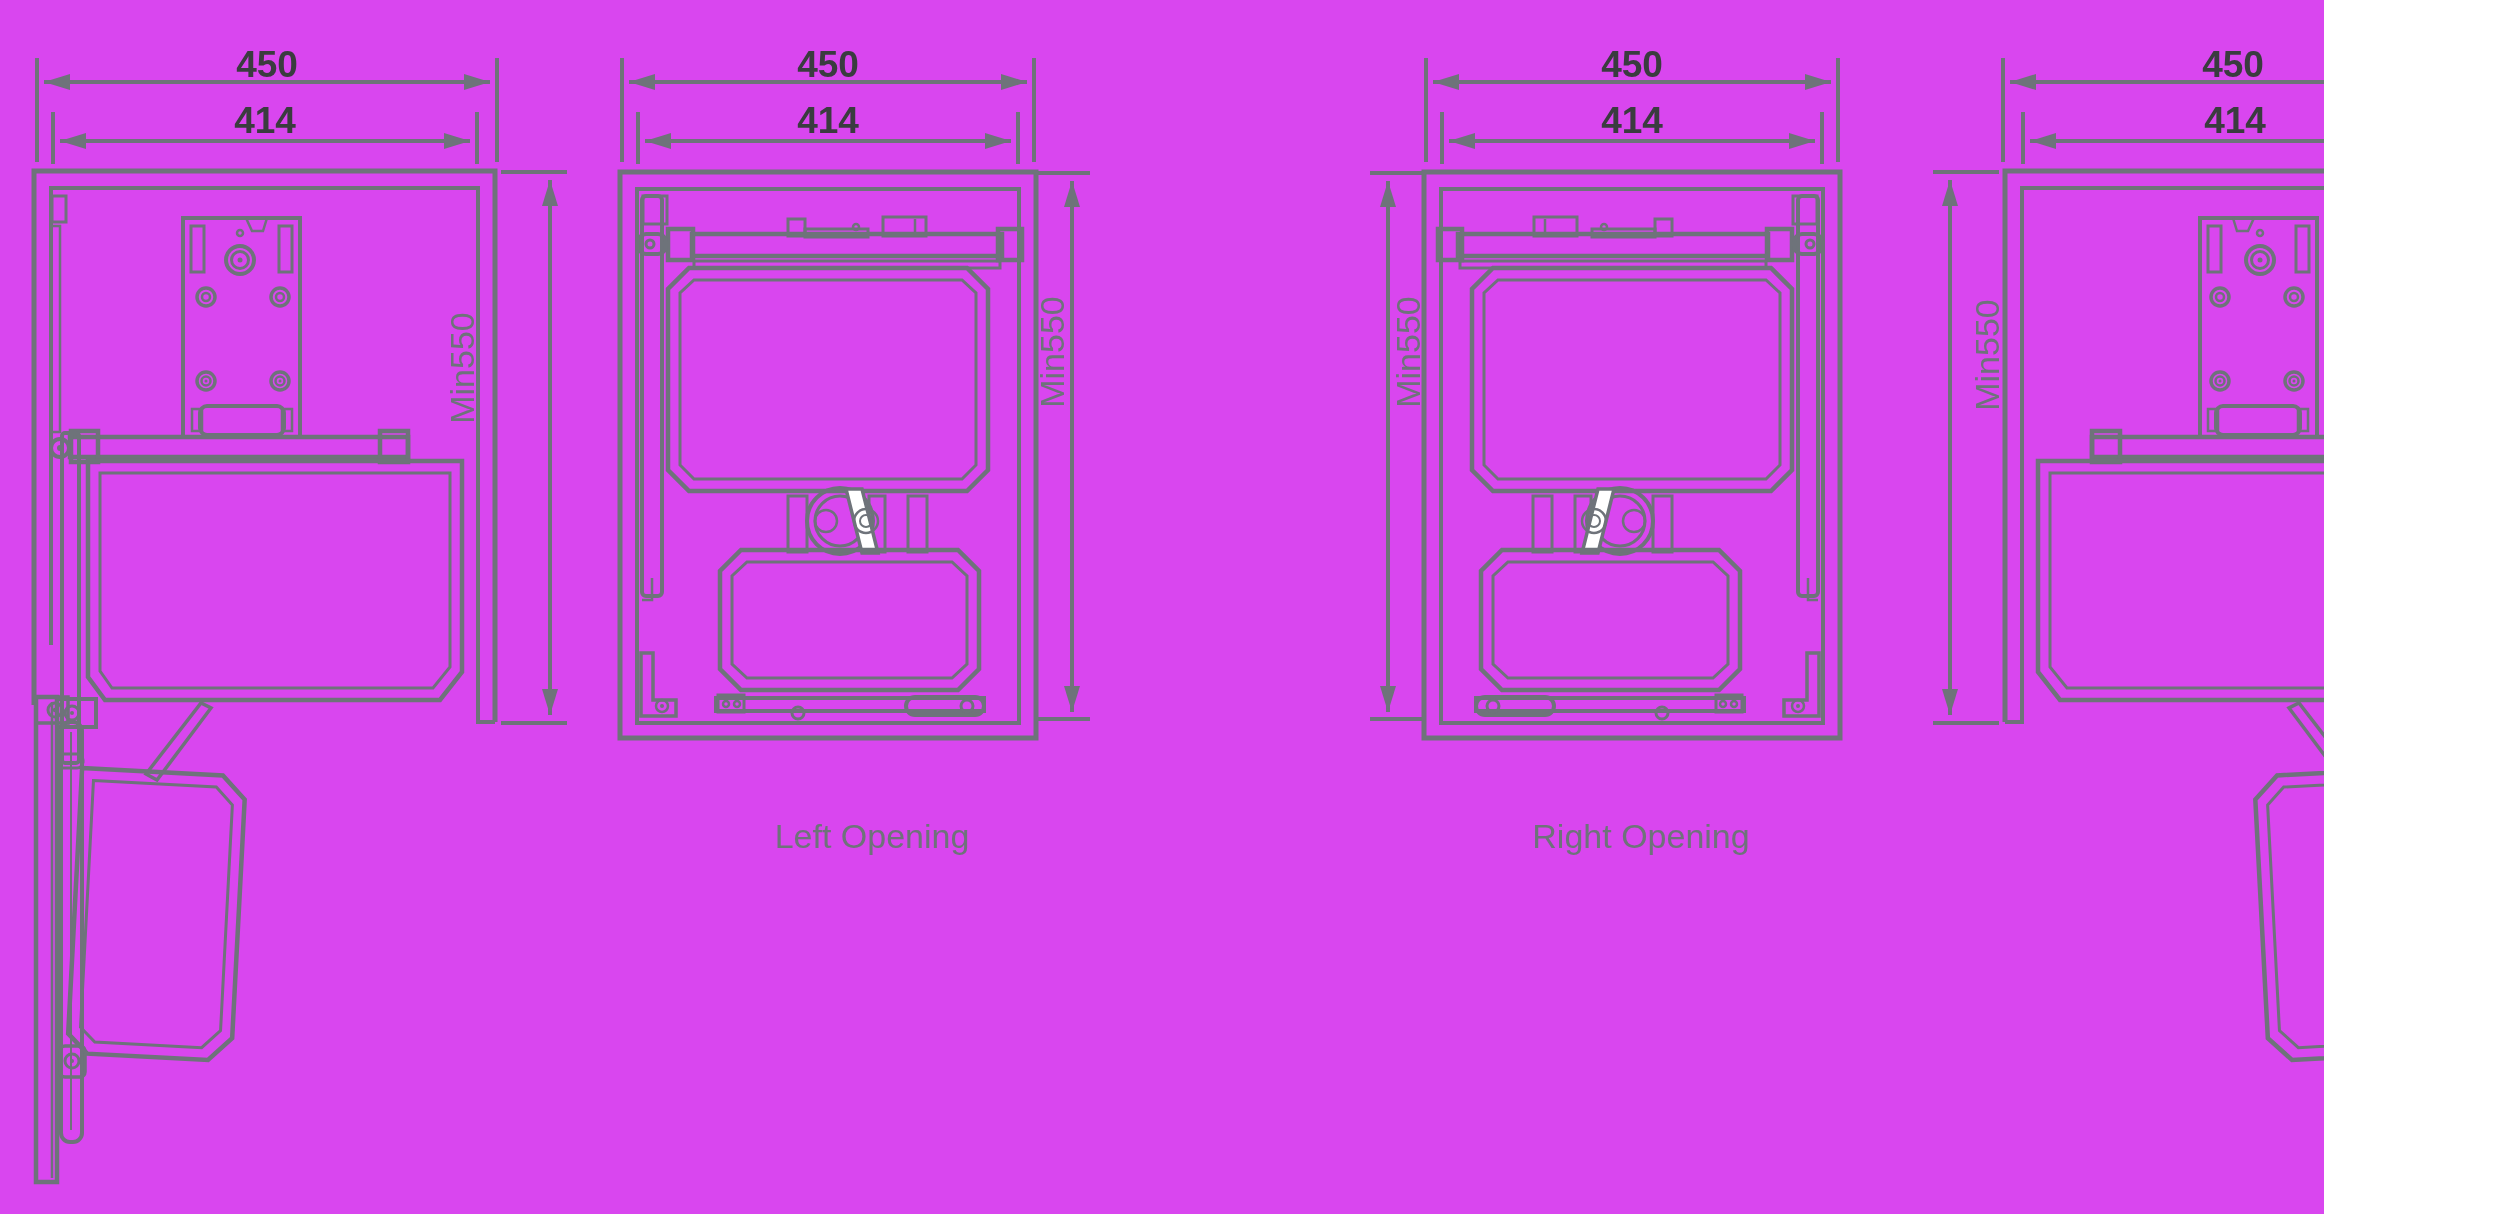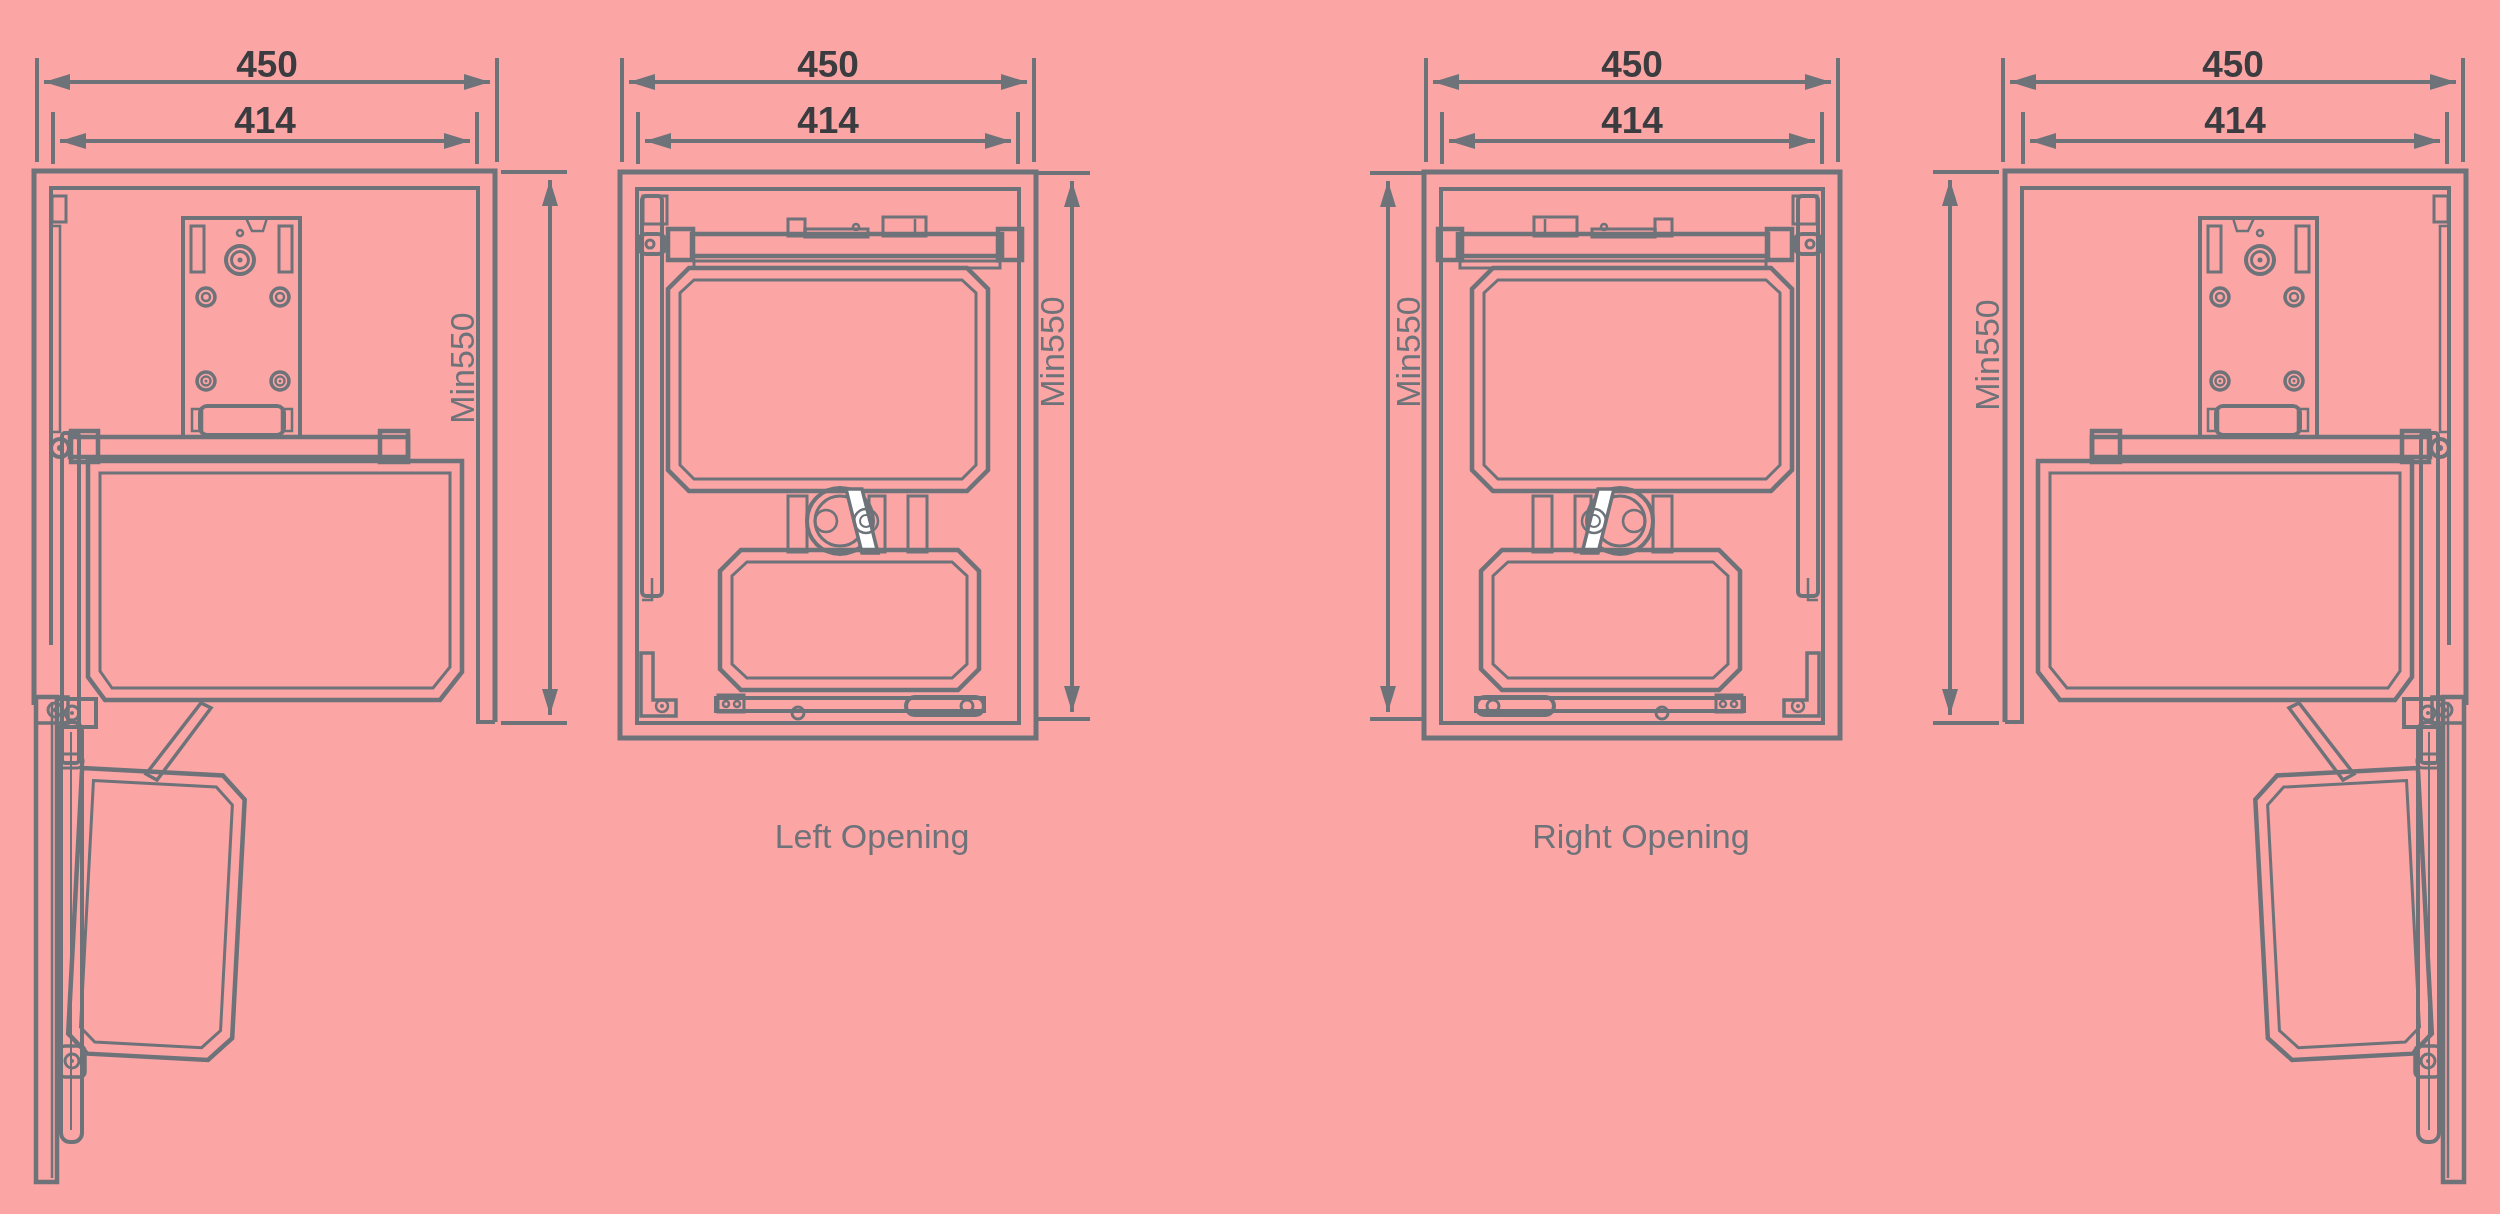--- a/index.html
+++ b/index.html
@@ -1,16 +1,16 @@
 <!DOCTYPE html>
 <html><head>
 <meta charset="utf-8">
 <style>
   html,body{margin:0;padding:0;background:#ffffff;}
-  .canvas{position:relative;width:2500px;height:1214px;background:#fca5a5;overflow:hidden;
+  .canvas{position:relative;width:2324px;height:1214px;background:#d946ef;overflow:hidden;
           font-family:"Liberation Sans",sans-serif;}
   svg{display:block;}
   .dim{font-family:"Liberation Sans",sans-serif;font-size:37px;font-weight:bold;fill:#3a3c3f;text-anchor:middle;}
   .vdim{font-family:"Liberation Sans",sans-serif;font-size:34px;fill:#6e737a;text-anchor:middle;dominant-baseline:central;}
   .cap{font-family:"Liberation Sans",sans-serif;font-size:34px;fill:#6e737a;text-anchor:middle;}
 </style>
 </head>
 <body>
 
 <div class="canvas">

